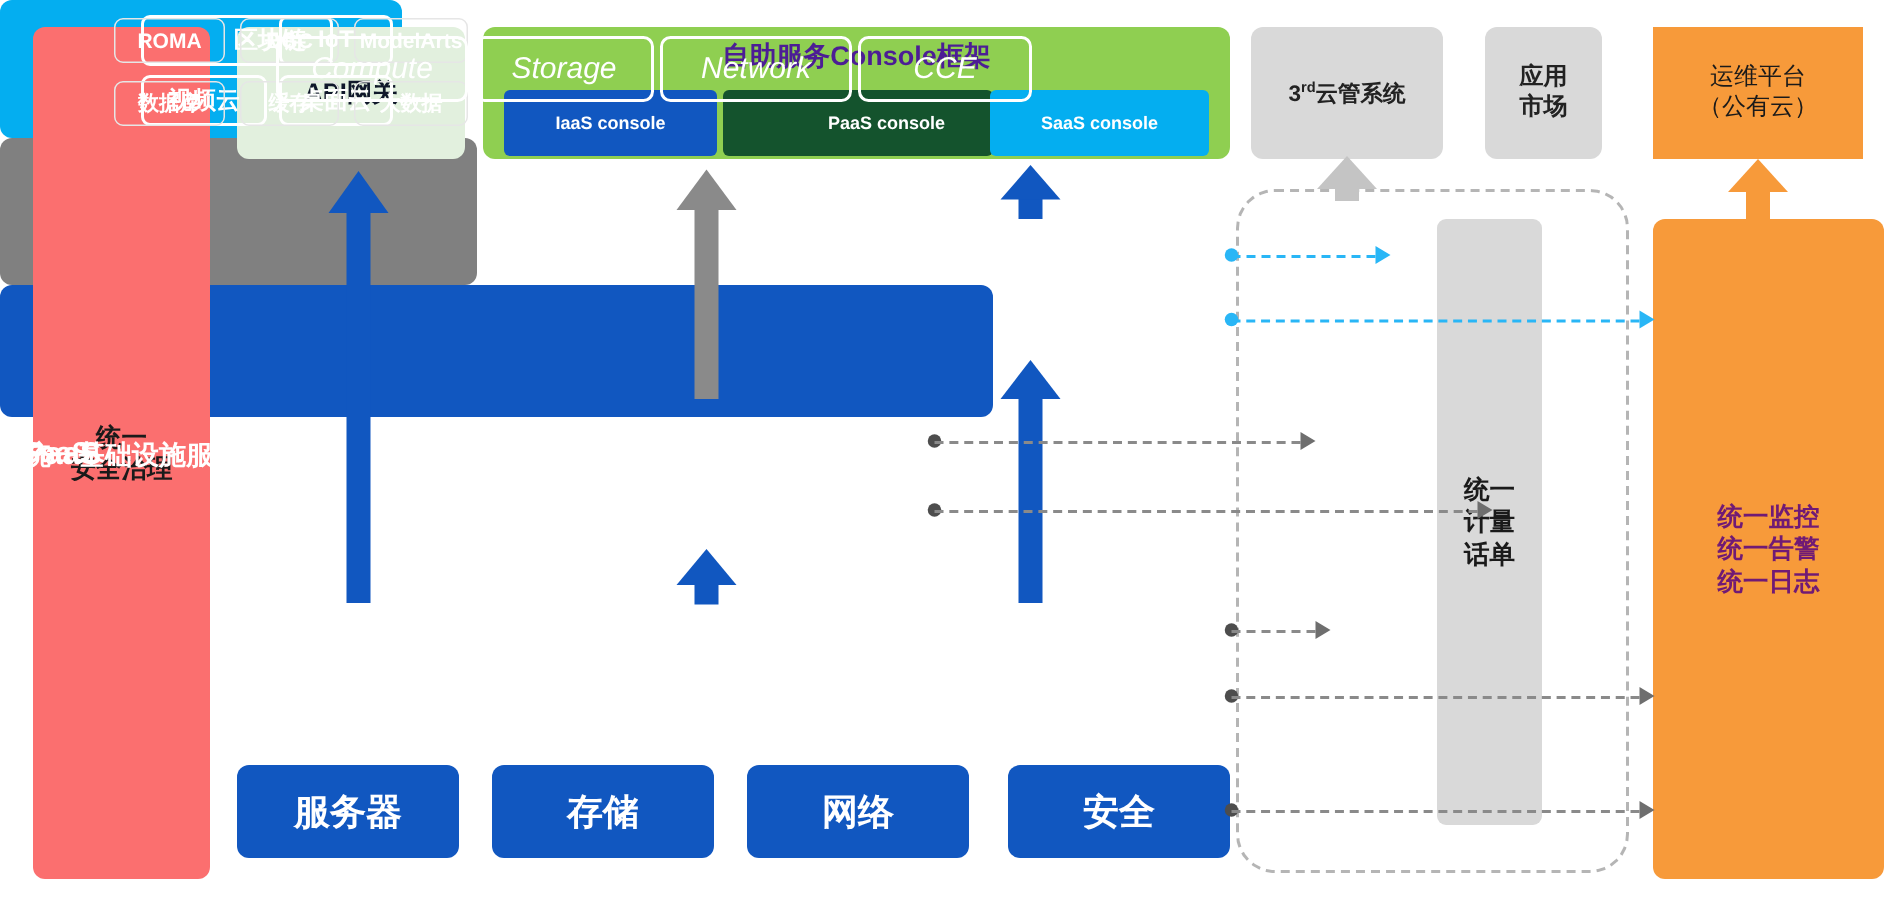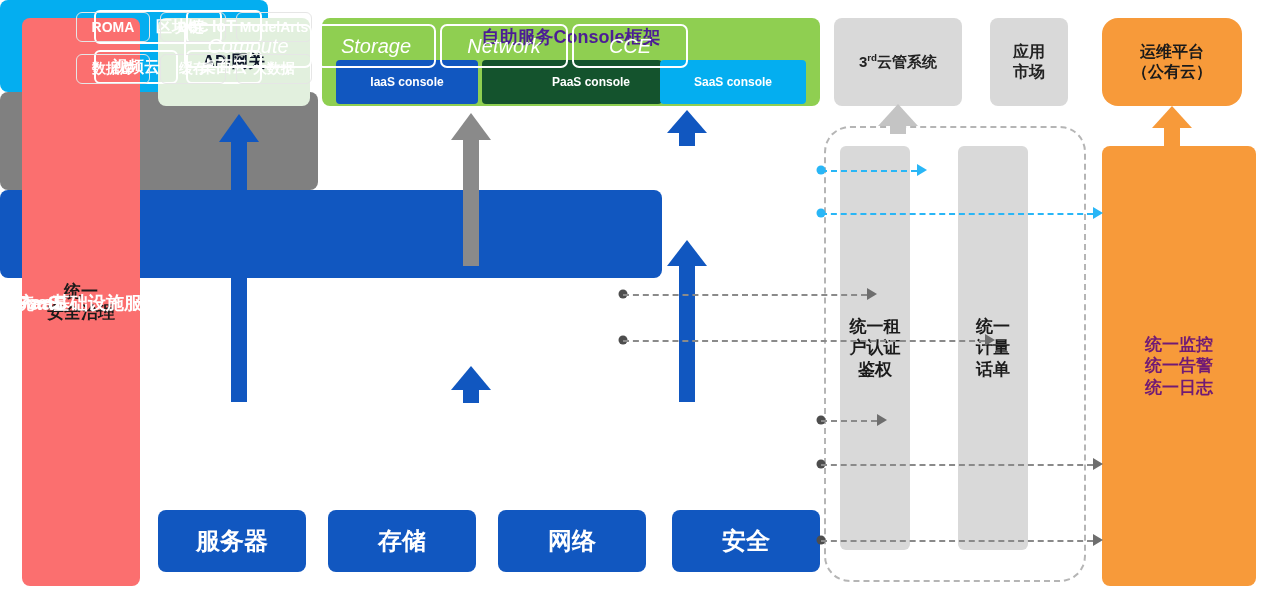--- a/index.html
+++ b/index.html
@@ -54,22 +54,22 @@
   }
   #app-market{
     left:990px;top:18px;width:78px;height:88px;
     background:#d9d9d9;border-radius:8px;color:#222;
     font-size:16px;font-weight:700;
   }
 
   
   #ops-top{
     left:1102px;top:18px;width:140px;height:88px;
-    background:#f79a3a;border-radius:16px;color:#1a1a1a;
-    font-size:16px;font-weight:700;
+    background:#f79a3a;border-radius:0;color:#1a1a1a;
+    font-size:16px;font-weight:400;
   }
   #ops-col{
     left:1102px;top:146px;width:154px;height:440px;
     background:#f79a3a;border-radius:8px;color:#701a75;
     font-size:17px;font-weight:700;
   }
 
   
   #saas{
     left:552px;top:146px;width:268px;height:92px;
@@ -191,23 +191,20 @@
 市场</div>
 
   <div class="box lbl" id="ops-top">运维平台
 （公有云）</div>
   <div class="box lbl" id="ops-col">统一监控
 统一告警
 统一日志</div>
 
   <div id="dashed-group"></div>
 
-  <div class="box lbl gcol" id="gcol-0">统一租
-户认证
-鉴权</div>
   <div class="box lbl gcol" id="gcol-1">统一
 计量
 话单</div>
 
   <div id="saas">
     <div id="saas-title">SaaS</div>
     <div class="saas-chip" id="sc-0">区块链</div>
     <div class="saas-chip" id="sc-1">IoT</div>
     <div class="saas-chip" id="sc-2">视频云</div>
     <div class="saas-chip" id="sc-3">桌面云</div>

